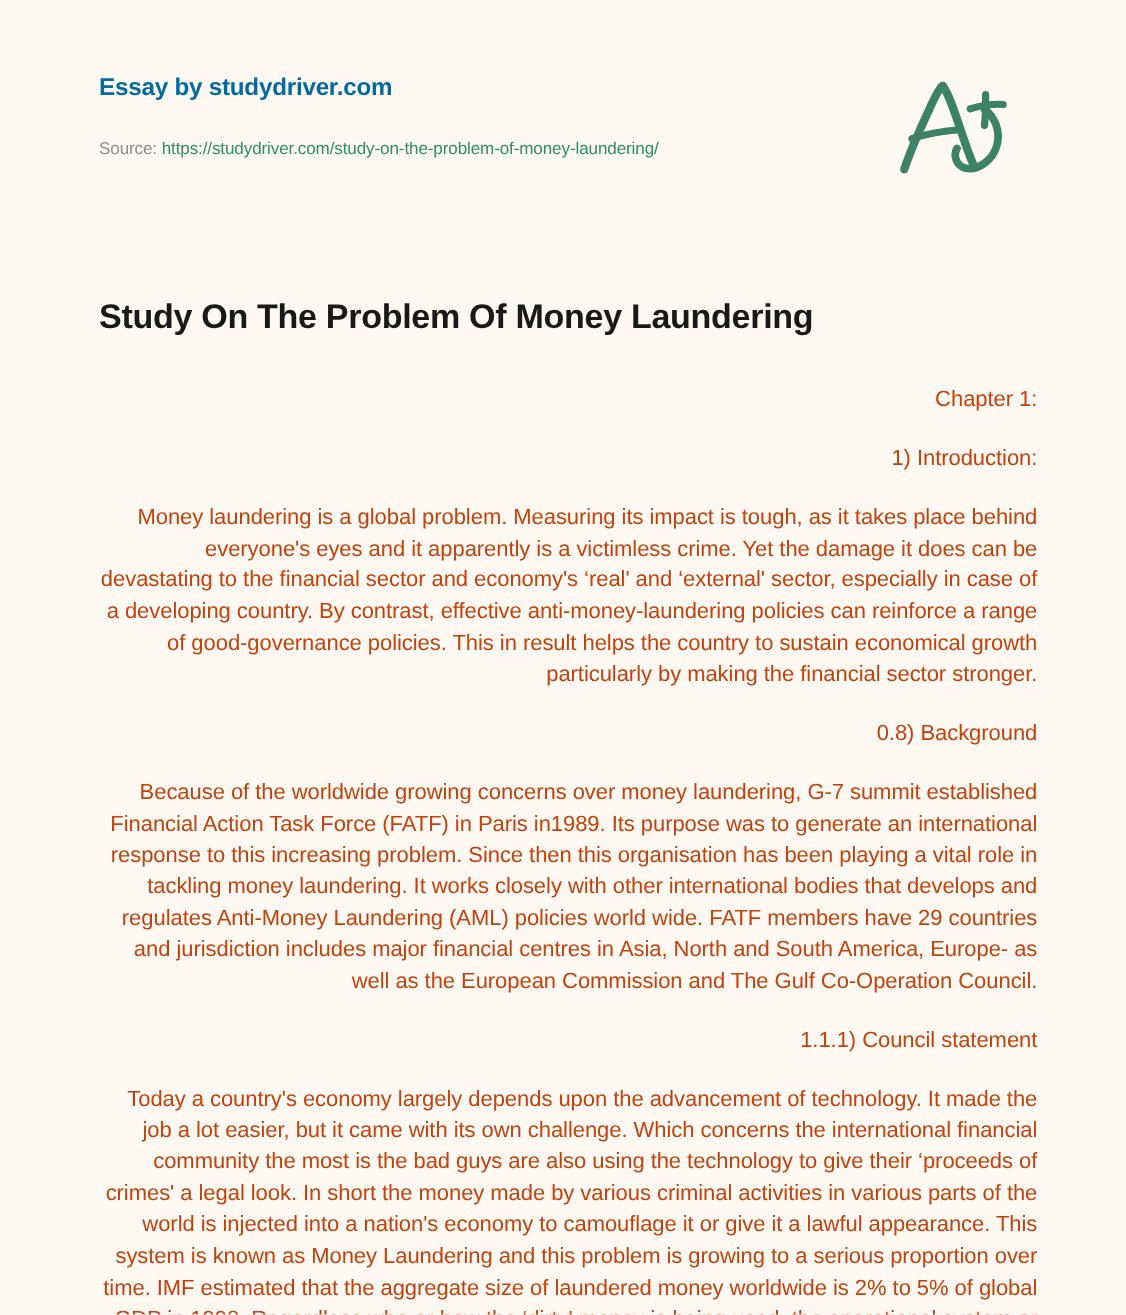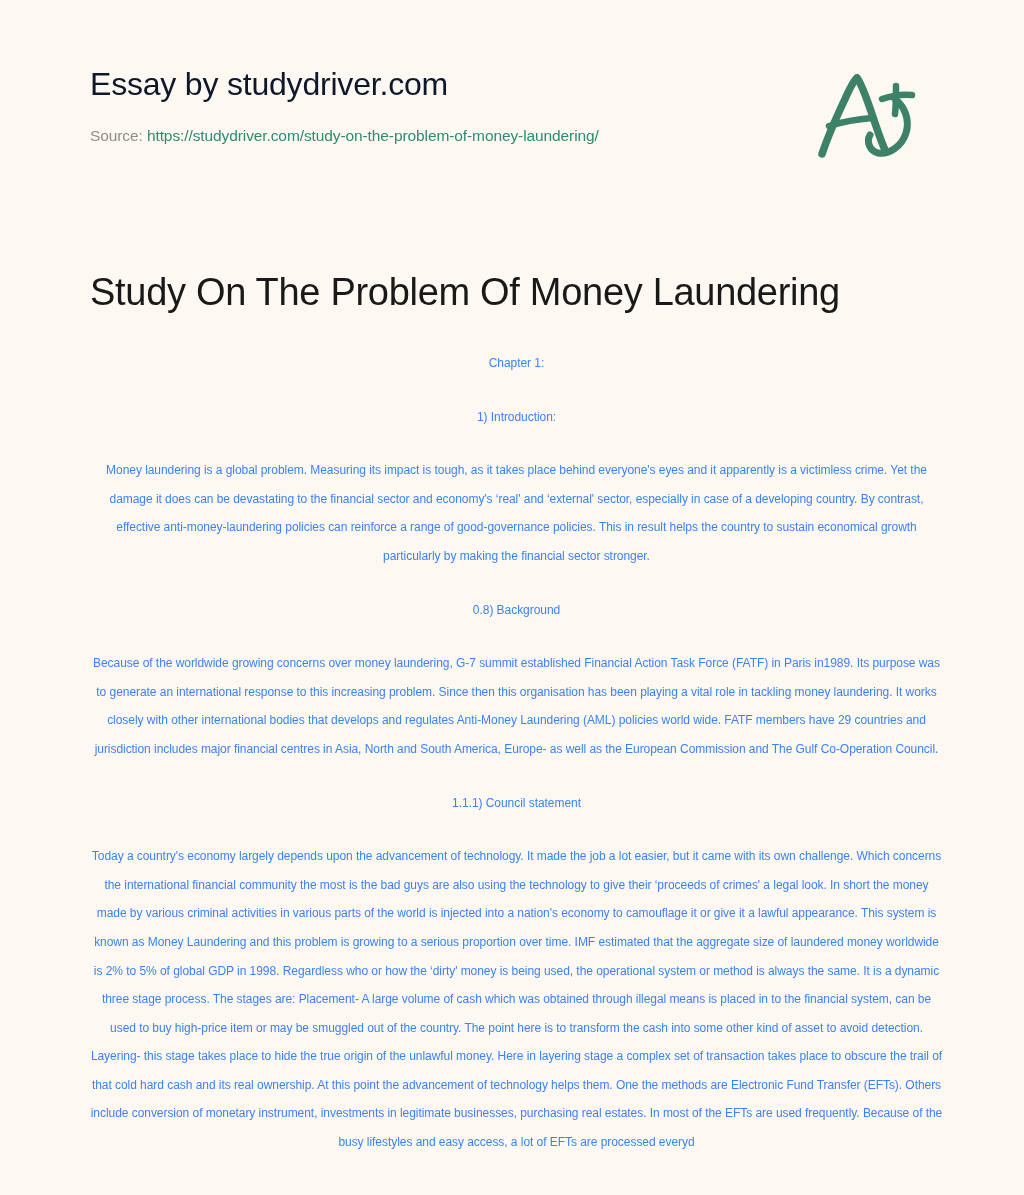--- a/index.html
+++ b/index.html
@@ -28,24 +28,24 @@
     left: 0;
     top: 0;
     width: 1024px;
     height: 200px;
   }
 
   .byline {
     position: absolute;
     left: 90px;
     top: 66px;
-    font-size: 32px;
-    font-weight: normal;
+    font-size: 22px;
+    font-weight: bold;
     letter-spacing: -0.2px;
-    color: #0f172a;
+    color: #0369a1;
     white-space: nowrap;
   }
 
   .source-line {
     position: absolute;
     left: 90px;
     top: 127px;
     font-size: 15.5px;
     white-space: nowrap;
     letter-spacing: -0.1px;
@@ -68,41 +68,41 @@
     height: 96px;
   }
   .logo svg { display: block; width: 124px; height: 96px; }
 
   
   .doc-title {
     position: absolute;
     left: 90px;
     top: 248px;
     width: 860px;
-    font-size: 38px;
-    font-weight: normal;
+    font-size: 31px;
+    font-weight: bold;
     line-height: 38px;
     letter-spacing: -0.3px;
     color: #191919;
   }
 
   
   .body-area {
     position: absolute;
     left: 90px;
     top: 349px;
     width: 853px;
   }
   .para {
-    font-size: 12px;
+    font-size: 20px;
     line-height: 28.6px;
-    color: #3b82f6;
+    color: #c2410c;
     margin: 0 0 25px 0;
     letter-spacing: -0.05px;
-    text-align: center;
+    text-align: right;
   }
   .para:last-child { margin-bottom: 0; }
   .para.heading { margin-bottom: 25px; }
 </style>
 </head>
 <body>
 
 <div class="page">
 
   <div class="header">

